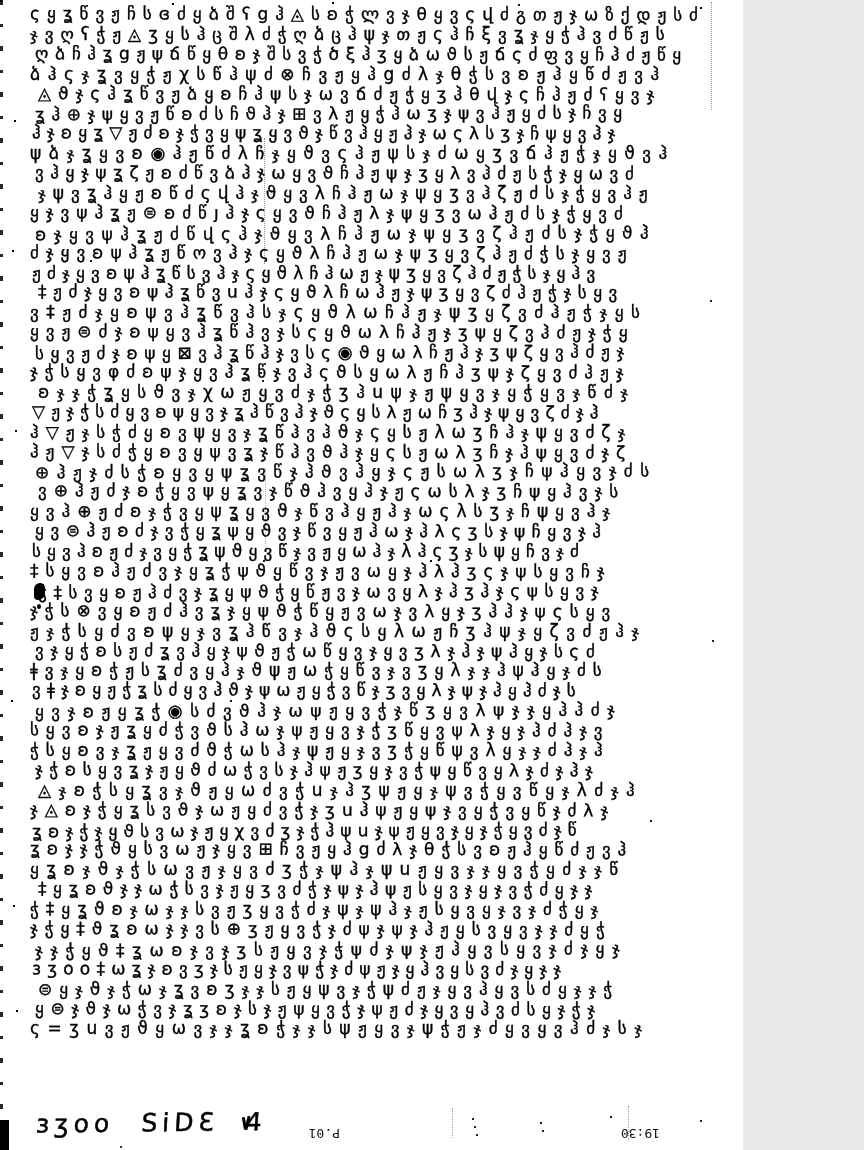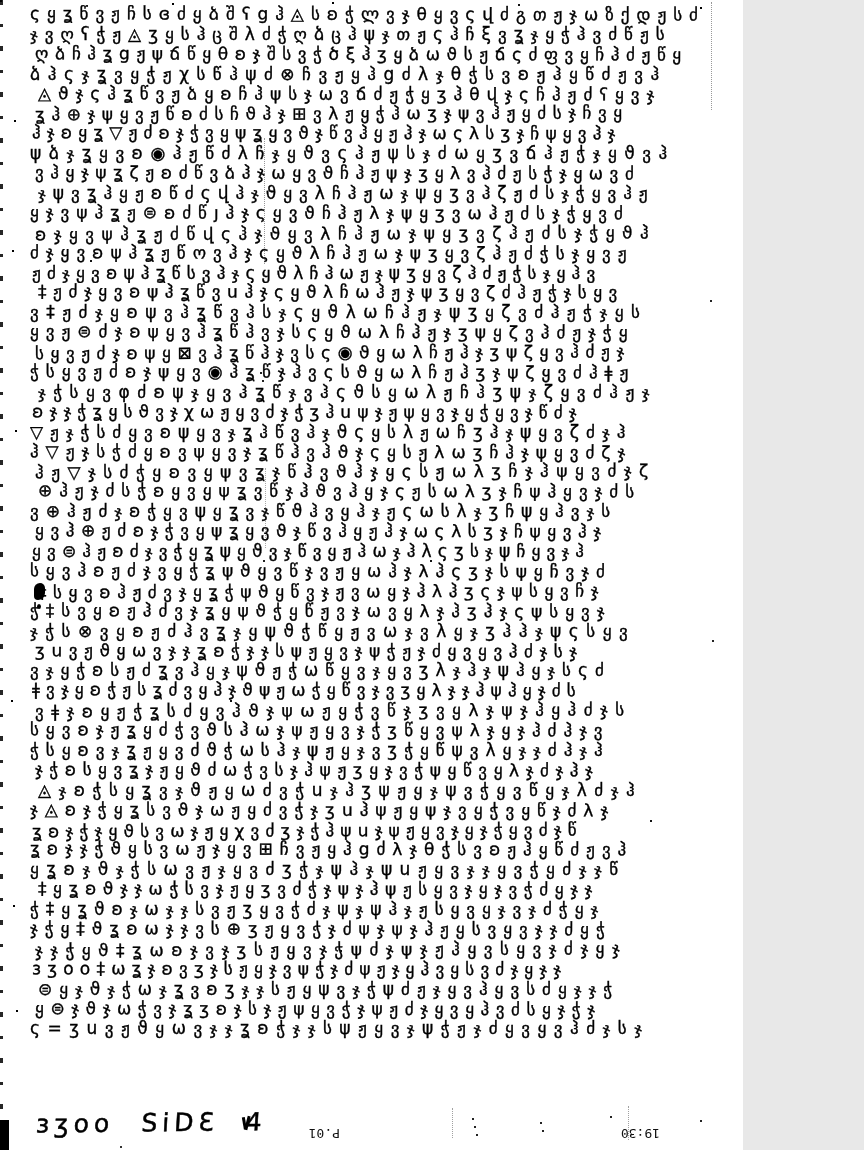--- a/index.html
+++ b/index.html
@@ -93,38 +93,38 @@
       <div class="gl">ვჰყჯψʓζჟʚძწვձჰჯωყვϑჩჰჟψჯʒყλვჰძჟსჭჯყωვძ</div>
       <div class="gl">ჯψვʓჰყჟʚწძςվჰჯϑყვλჩჰჟωჯψყʒვჰζჟძსჯჭყვჰჟ</div>
       <div class="gl">ყჯვψჰʓჟ⊜ʚძწյჰჯςყვϑჩჰჟλჯψყʒვωჰჟძსჯჭყვძ</div>
       <div class="gl">ʚჯყვψჰʓჟძწվςჰჯϑყვλჩჰჟωჯψყʒვζჰჟძსჯჭყϑჰ</div>
       <div class="gl">ძჯყვʚψჰʓჟწოვჰჯςყϑλჩჰჟωჯψʒყვζჰჟძჭსჯყვჟ</div>
       <div class="gl">ჟძჯყვʚψჰʓწსვჰჯςყϑλჩჰωჟჯψʒყვζჰძჟჭსჯყჰვ</div>
       <div class="gl">‡ჟძჯყვʚψჰʓწვսჰჯςყϑλჩωჰჟჯψʒყვζძჰჟჭჯსყვ</div>
       <div class="gl">ვ‡ჟძჯყʚψვჰʓწვჰსჯςყϑλωჩჰჟჯψʒყζვძჰჟჭჯყს</div>
       <div class="gl">ყვჟ⊜ძჯʚψყვჰʓწჰვჯსςყϑωλჩჰჟჯʒψყζვჰძჟჯჭყ</div>
       <div class="gl">სყვჟძჯʚψყ⊠ვჰʓწჰჯვსς◉ϑყωλჩჟჰჯʒψζყვჰძჟჯ</div>
-      <div class="gl">ჭსყვჟძʚჯψყვ◉ჰʓწჯჰვςსϑყωλჩჟჰʒჯψζყვძჰǂჟ</div>
       <div class="gl">ჯჭსყვφძʚψჯყვჰʓწჯვჰςϑსყωλჟჩჰʒψჯζყვძჰჟჯ</div>
       <div class="gl">ʚჯჯჭʓყსϑვჯχωჟყვძჯჭʒჰսψჯჟψყვჯყჭყვჯწძჯ</div>
       <div class="gl">▽ჟჯჭსძყვʚψყვჯʓჰწვჰჯϑςყსλჟωჩʒჰჯψყვζძჯჰ</div>
       <div class="gl">ჰ▽ჟჯსჭძყʚვψყვჯʓწჰვჰϑჯςყსჟλωʒჩჰჯψყვძζჯ</div>
       <div class="gl">ჰჟ▽ჯსძჭყʚვყψვʓჯწჰვϑჰჯყςსჟωλʒჩჯჰψყვძჯζ</div>
       <div class="gl">⊕ჰჟჯძსჭʚყვყψʓვწჯჰϑვჰყჯςჟსωλʒჯჩψჰყვჯძს</div>
       <div class="gl">ვ⊕ჰჟძჯʚჭყვψყʓვჯწϑჰვყჰჯჟςωსλჯʒჩψყჰვჯს</div>
       <div class="gl">ყვჰ⊕ჟძʚჯჭვყψʓყვϑჯწვჰყჟჰჯωςλსʒჯჩψყვჰჯ</div>
       <div class="gl">ყვ⊜ჰჟʚძჯვჭყʓψყϑვჯწვყჟჰωჯჰλςʒსჯψჩყვჯჰ</div>
       <div class="gl">სყვჰʚჟძჯვყჭʓψϑყვწჯვჟყωჰჯλჰςʒჯსψყჩვჯძ</div>
       <div class="gl">‡სყვʚჰჟძვჯყʓჭψϑყწვჯჟვωყჯჰλჰʒςჯψსყვჩჯ</div>
       <div class="gl">ჭ‡სვყʚჟჰძვჯʓყψϑჭყწჟვჯωვყλჯჰʒჰჯςψსყვჯ</div>
       <div class="gl">ჯჭს⊗ვყʚჟძჰვʓჯყψϑჭწყჟვωჯვλყჯʒჰჰჯψςსყვ</div>
-      <div class="gl">ʒսვჟϑყωვჯჯʓʚჭჯჯსψჟყვჯψჭჟჯძყვყვჰძჯსჯ</div>
+      <div class="gl">ჟჯჭსყძვʚψყჯვʓჰწვჯჰϑςსყλωჟჩʒჰψჯყζვძჟჰჯ</div>
       <div class="gl">ვჯყჭʚსჟძʓვჰყჯψϑჟჭωწყვჯყვʒλჯჰჯψჰყჯსςძ</div>
       <div class="gl">ǂვჯყʚჭჟსʓძვყჰჯϑψჟωჭყწვჯვʒყλჯჯჰψჰყჯძს</div>
       <div class="gl">ვǂჯʚყჟჭʓსძყვჰϑჯψωჟყჭვწჯʒვყλჯψჯჰყჰძჯს</div>
+      <div class="gl">ყვჯʚჟყʓჭ◉სძვϑჰჯωψჟყვჭჯწʒყვλψჯჯყჰჰძჯ</div>
       <div class="gl">სყვʚჯჟʓყძჭვϑსჰωჯψჟყვჯჭʒწყვψλჯყჯჰძჰჯვ</div>
       <div class="gl">ჭსყʚვჯʓჟყვძϑჭωსჰჯψჟყჯვʒჭყწψვλყჯჯძჰჯჰ</div>
       <div class="gl">ჯჭʚსყვʓჯჟყϑძωჭვსჯჰψჟʒყჯვჭψყწვყλჯძჯჰჯ</div>
       <div class="gl">◬ჯʚჭსყʓვჯϑჟყωძვჭսჯჰʒψჟყჯψვჭყვწყჯλძჯჰ</div>
       <div class="gl">ჯ◬ʚჯჭყʓსვϑჯωჟყძვჭჯʒսჰψჟყψჯვყჭვყწჯძλჯ</div>
       <div class="gl">ʓʚჯჭჯყϑსვωჯჟყχვძʒჯჭჰψսჯψჟყვჯყჯჭყვძჯწ</div>
       <div class="gl">ʓʚჯჯჭϑყსვωჟჯყვ⊞ჩვჟყჰցძλჯθჭსვʚჟჰყწძჟვჰ</div>
       <div class="gl">ყʓʚჯϑჯჭსωვჟჯყვძʒჭჯψჰჯψսჟყვჯჯყვჭყძჯჯწ</div>
       <div class="gl">‡ყʓʚϑჯჯωჭსვჯჟყʒვძჭჯψჯჰψჟსყვჯყჯვჭძყჯჯ</div>
       <div class="gl">ჭ‡ყʓϑʚჯωჯჯსვჟʒყვჭძჯψჯψჰჯჟსყვყჯვჯძჭყჯ</div>

